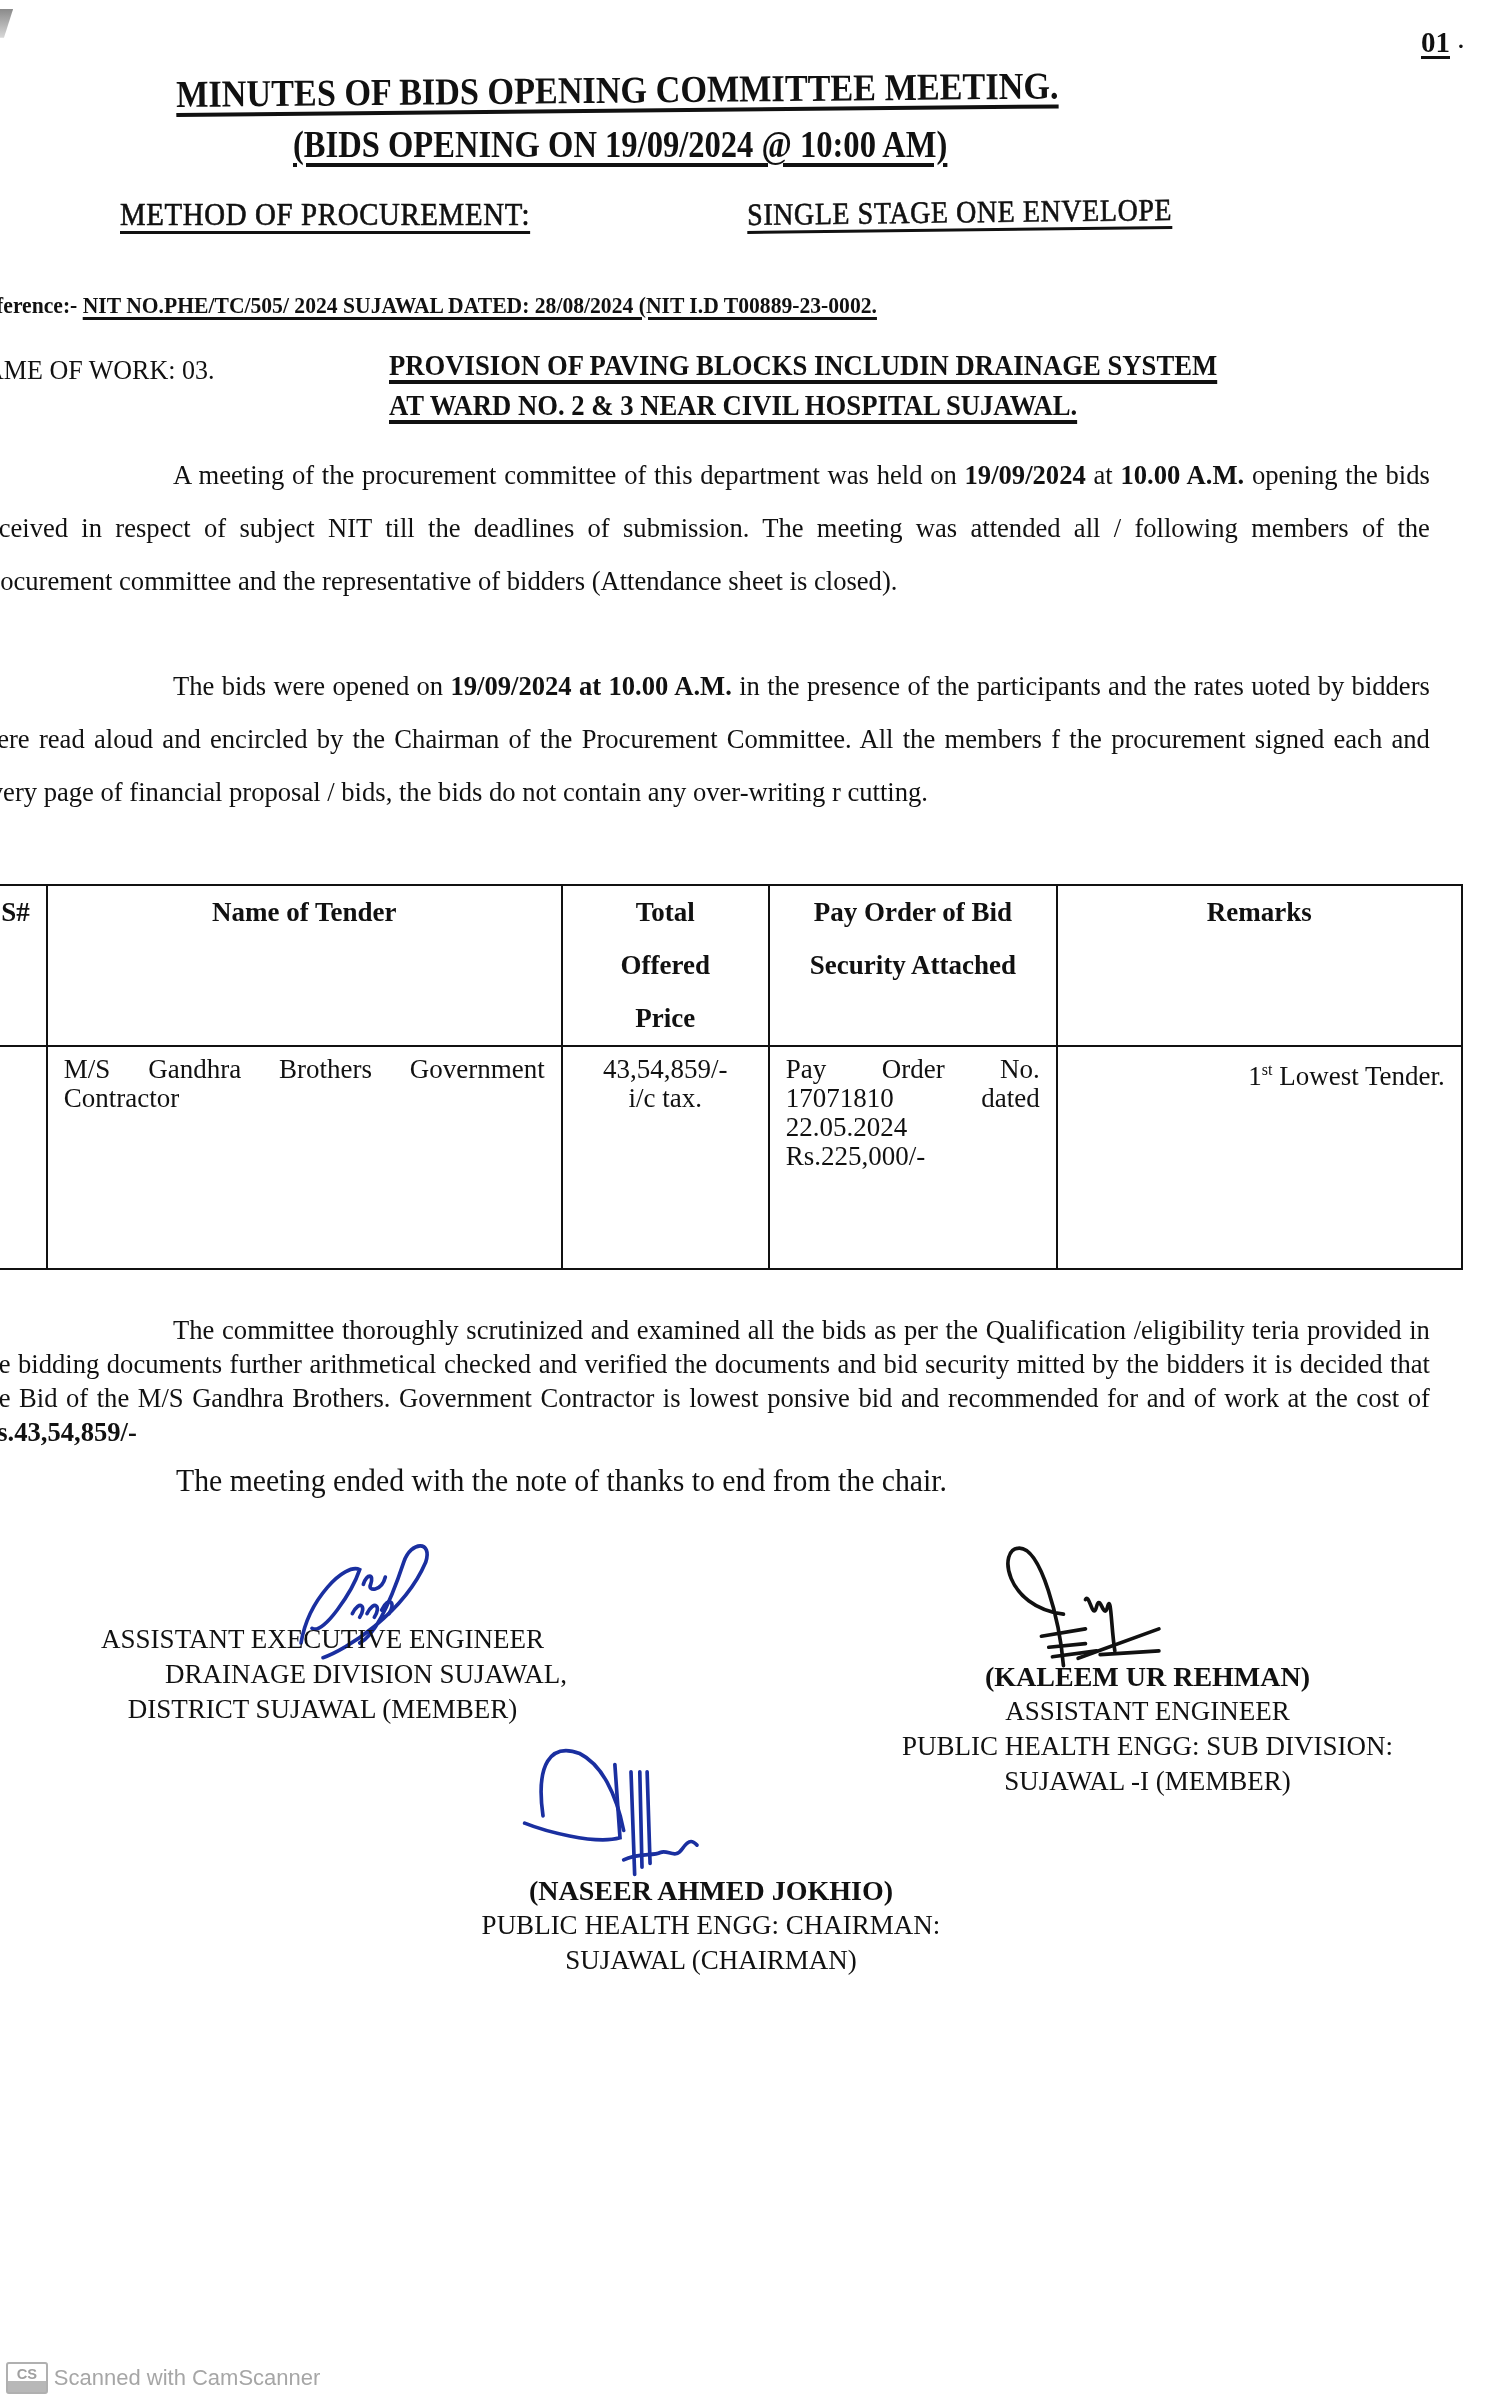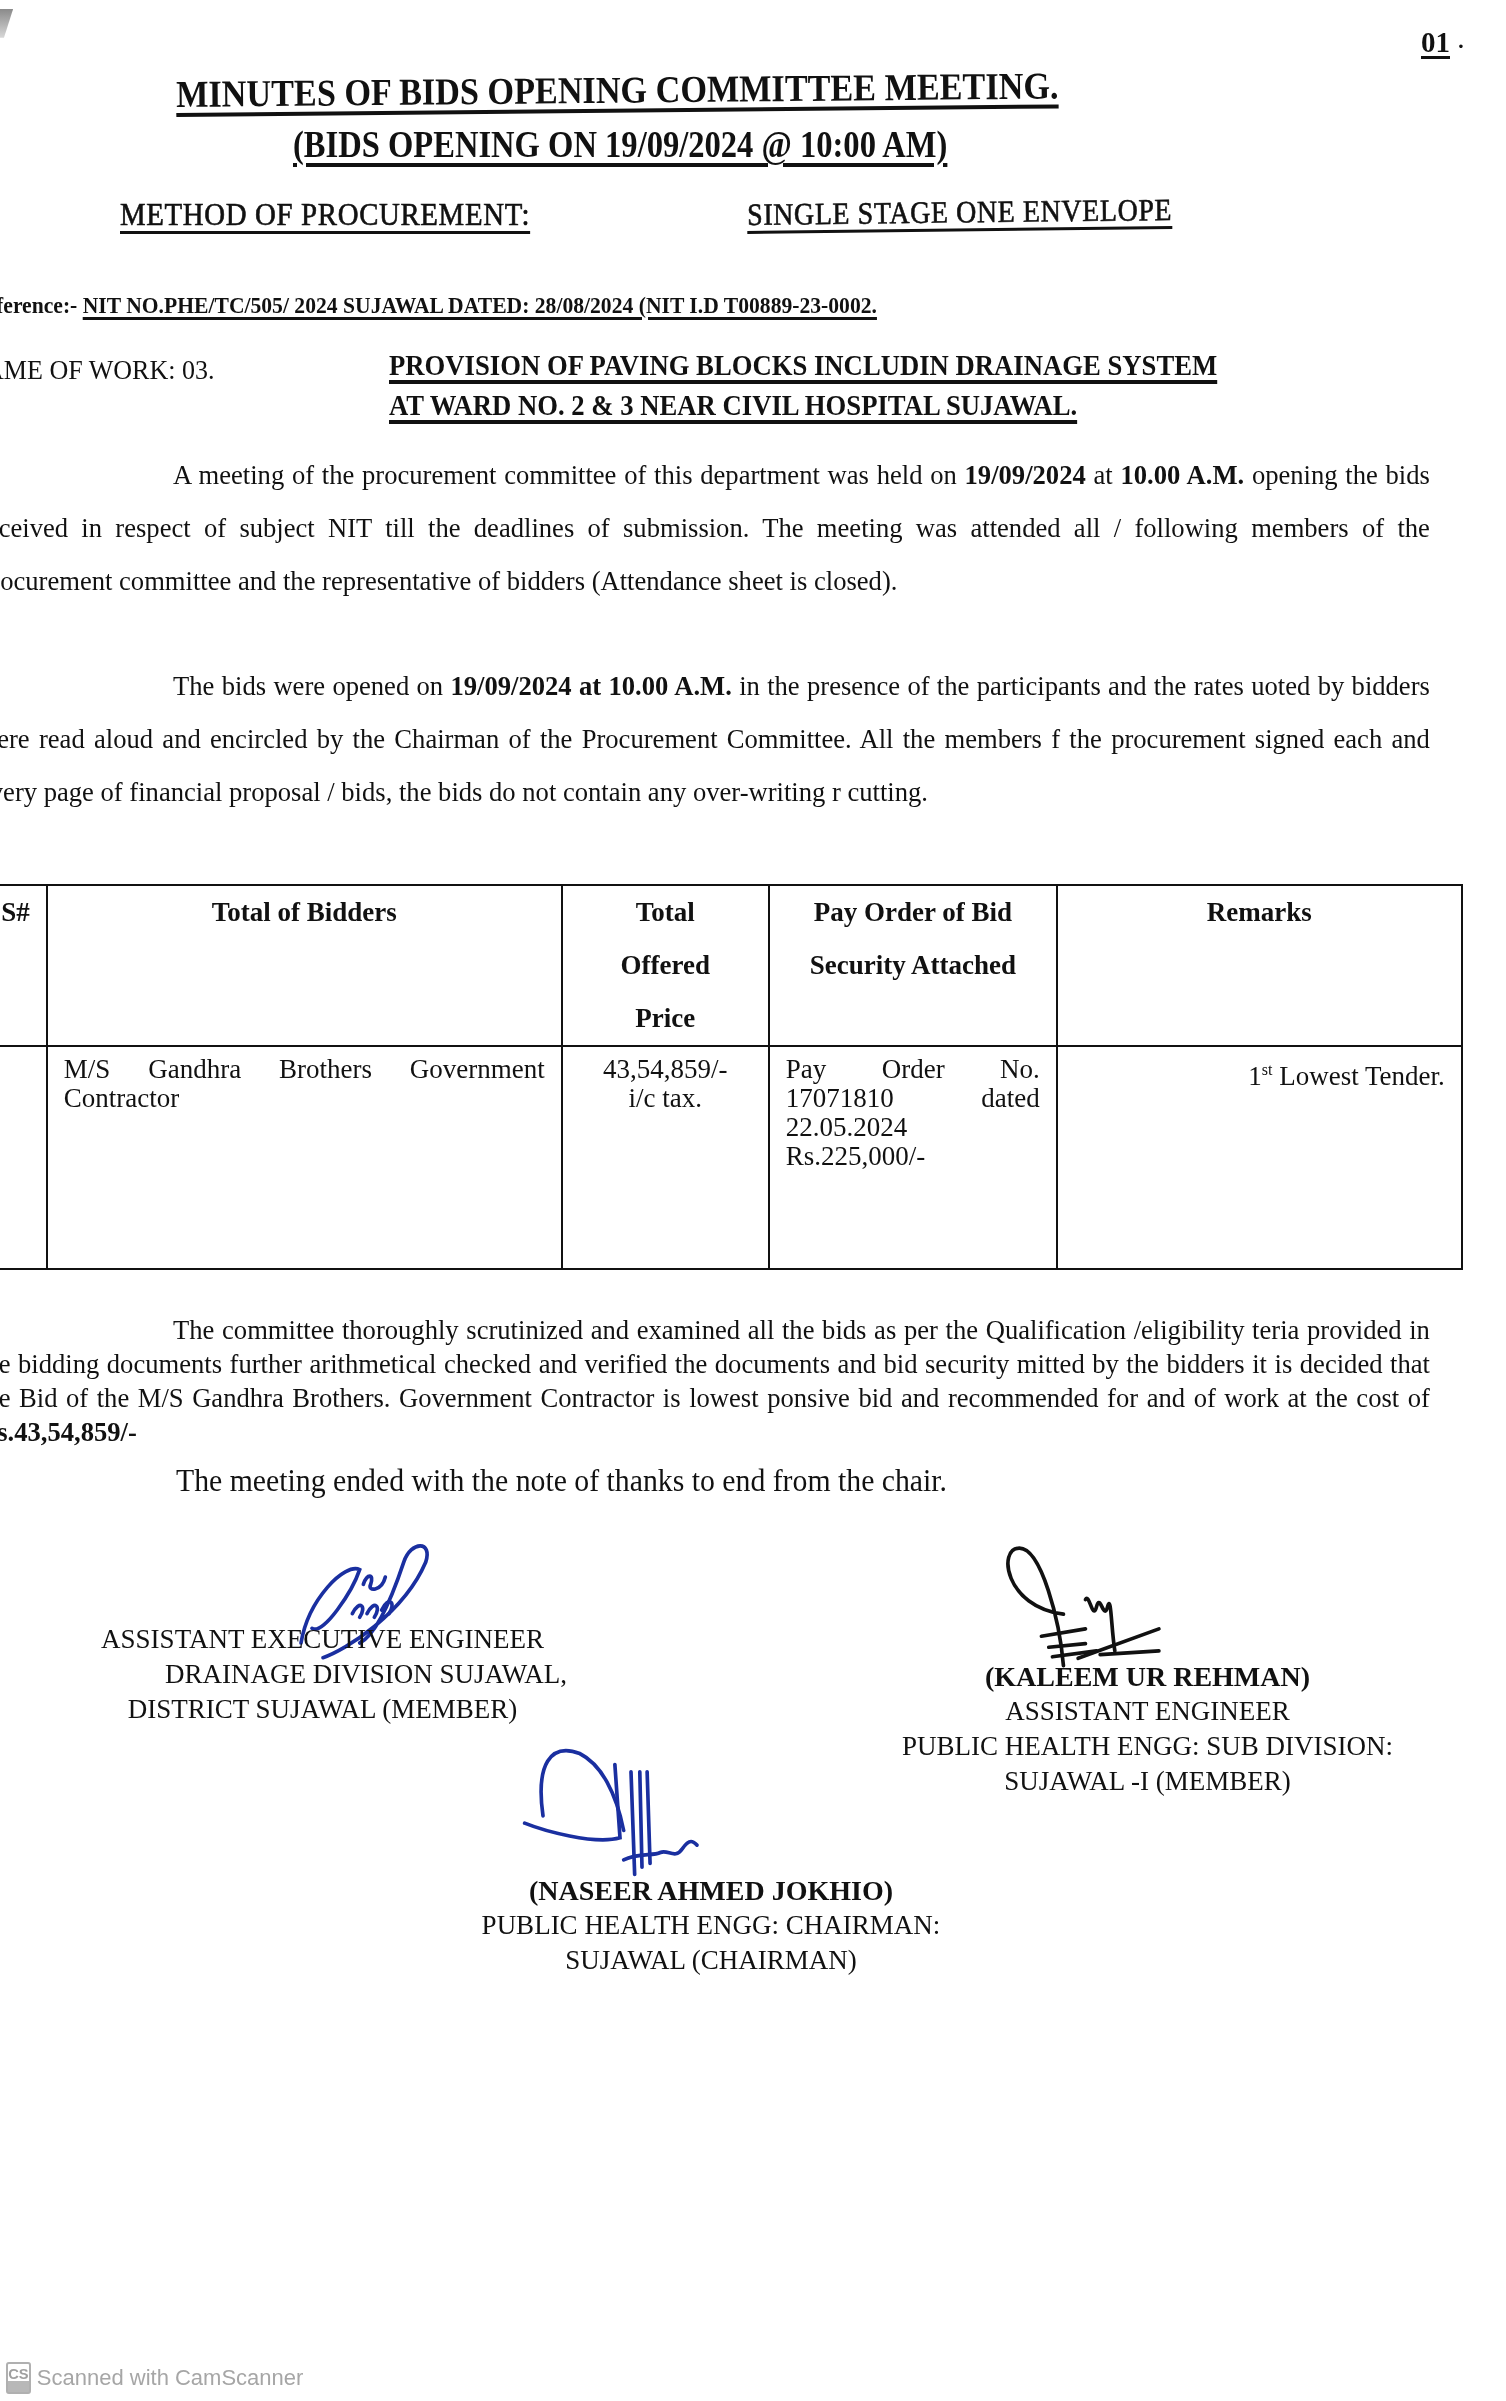--- a/index.html
+++ b/index.html
@@ -80,21 +80,21 @@
   .sig-left .l2 { padding-left: 66px; }
   .sig-right { left: 858px; top: 1659px; width: 579px; }
   .sig-center { left: 447px; top: 1873px; width: 528px; }
   .ink { position: absolute; }
 
   .watermark {
     left: 5.9px; top: 2362px; display: flex; align-items: center; gap: 5.9px;
     font-family: "Liberation Sans", "DejaVu Sans", sans-serif; font-size: 22px; color: #a6a6a6;
   }
   .cs-logo {
-    width: 25px; height: 32px; border: 2.2px solid #b0b0b0; border-radius: 2.9px;
+    width: 42px; height: 32px; border: 2.2px solid #b0b0b0; border-radius: 2.9px;
     font-size: 14.7px; font-weight: bold; color: #a0a0a0; display: flex; align-items: flex-start; justify-content: center;
     background: linear-gradient(180deg, #fff 62%, #b8b8b8 62%);
     box-sizing: border-box; padding-top: 1.5px;
   }
 </style>
 </head>
 <body>
 
 <div class="abs corner-mark"></div>
 
@@ -118,21 +118,21 @@
 </div>
 
 <div class="abs para p1"><span class="indent"></span><span>A meeting of the procurement committee of this department was held on </span><b>19/09/2024</b><span> at </span><b>10.00 A.M.</b><span> opening the bids received in respect of subject NIT till the deadlines of submission. The meeting was attended all / following members of the procurement committee and the representative of bidders (Attendance sheet is closed).</span></div>
 
 <div class="abs para p2"><span class="indent"></span><span>The bids were opened on </span><b>19/09/2024 at 10.00 A.M.</b><span> in the presence of the participants and the rates uoted by bidders were read aloud and encircled by the Chairman of the Procurement Committee. All the members f the procurement signed each and every page of financial proposal / bids, the bids do not contain any over-writing r cutting.</span></div>
 
 <table class="bids">
   <thead>
     <tr>
       <th class="c-sn">S#</th>
-      <th class="c-name">Total of Bidders</th>
+      <th class="c-name">Name of Tender</th>
       <th class="c-price">
         <div>Total</div>
         <div>Offered</div>
         <div>Price</div>
       </th>
       <th class="c-pay">
         <div>Pay Order of Bid</div>
         <div>Security Attached</div>
       </th>
       <th class="c-rem">Remarks</th>

